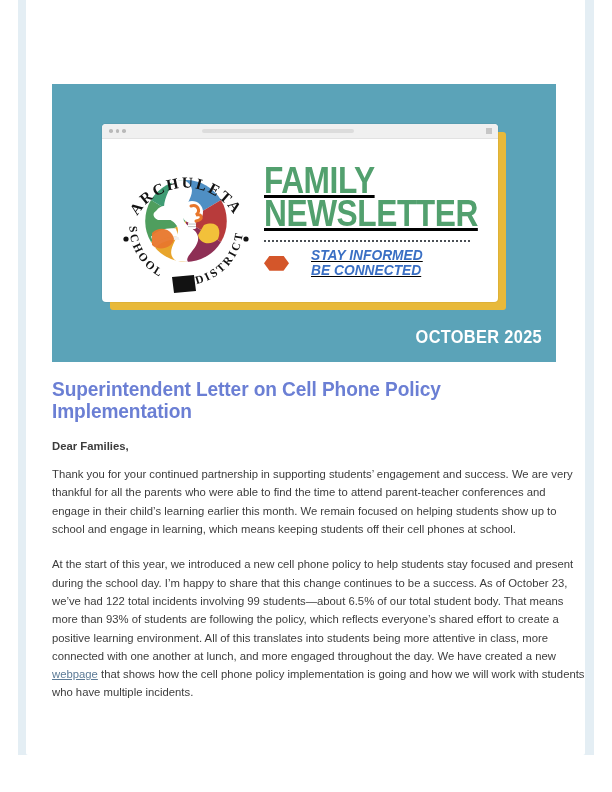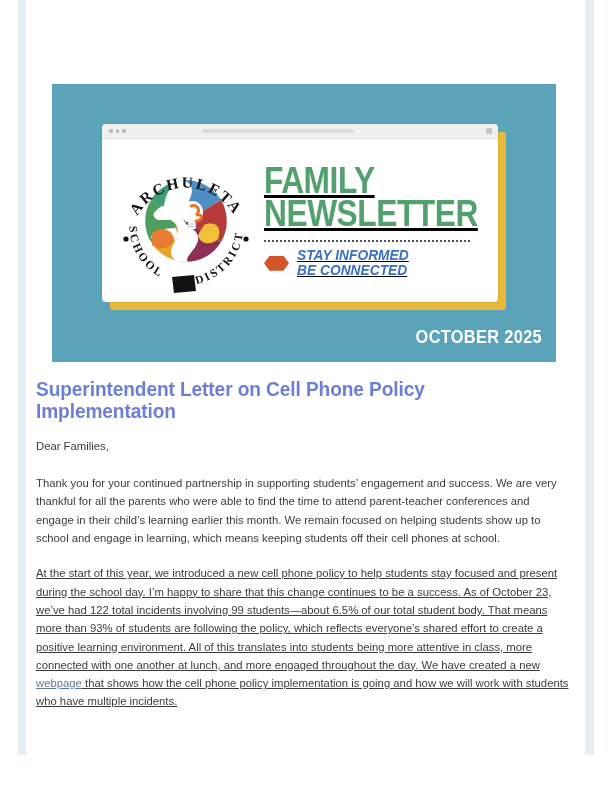--- a/index.html
+++ b/index.html
@@ -153,21 +153,21 @@
   .dotrule {
     margin-top: 7px;
     margin-bottom: 6px;
     height: 2px;
     border-bottom: 2px dotted #4a4f55;
     width: 206px;
   }
   .tagwrap {
     display: flex;
     align-items: center;
-    gap: 8px;
+    gap: 22px;
   }
   .hexa {
     flex: none;
     width: 25px;
     height: 15px;
     background: #d4562a;
     clip-path: polygon(22% 0, 78% 0, 100% 50%, 78% 100%, 22% 100%, 0 50%);
   }
   .tagline {
     font-family: "Liberation Sans Narrow", "Liberation Sans", sans-serif;
@@ -192,21 +192,21 @@
     color: #ffffff;
     letter-spacing: 0.4px;
     transform: scaleX(0.86);
     transform-origin: right center;
     white-space: nowrap;
   }
 
   
   .article {
     position: absolute;
-    left: 36px;
+    left: 52px;
     top: 378px;
     width: 533px;
   }
 
   .article h1 {
     margin: 0 0 14px 0;
     font-family: "Liberation Sans Narrow", "Liberation Sans", sans-serif;
     font-weight: bold;
     font-size: 19.5px;
     line-height: 1.15;
@@ -215,22 +215,22 @@
     transform: scaleX(0.98);
     transform-origin: left top;
   }
 
   .article p {
     margin: 0 0 17px 0;
     font-size: 11.3px;
     line-height: 1.62;
     color: #3c3c3c;
   }
-  .article p.salutation { margin-bottom: 19px; }
-  .article p.last { margin-bottom: 20px; text-decoration: underline; }
+  .article p.salutation { margin-bottom: 10px; font-weight: bold; }
+  .article p.last { margin-bottom: 20px; }
 
   .article a.inline-link {
     color: #5b7a96;
     text-decoration: underline;
   }
 
   .article h2 {
     margin: 0;
     font-size: 11.3px;
     font-weight: bold;

